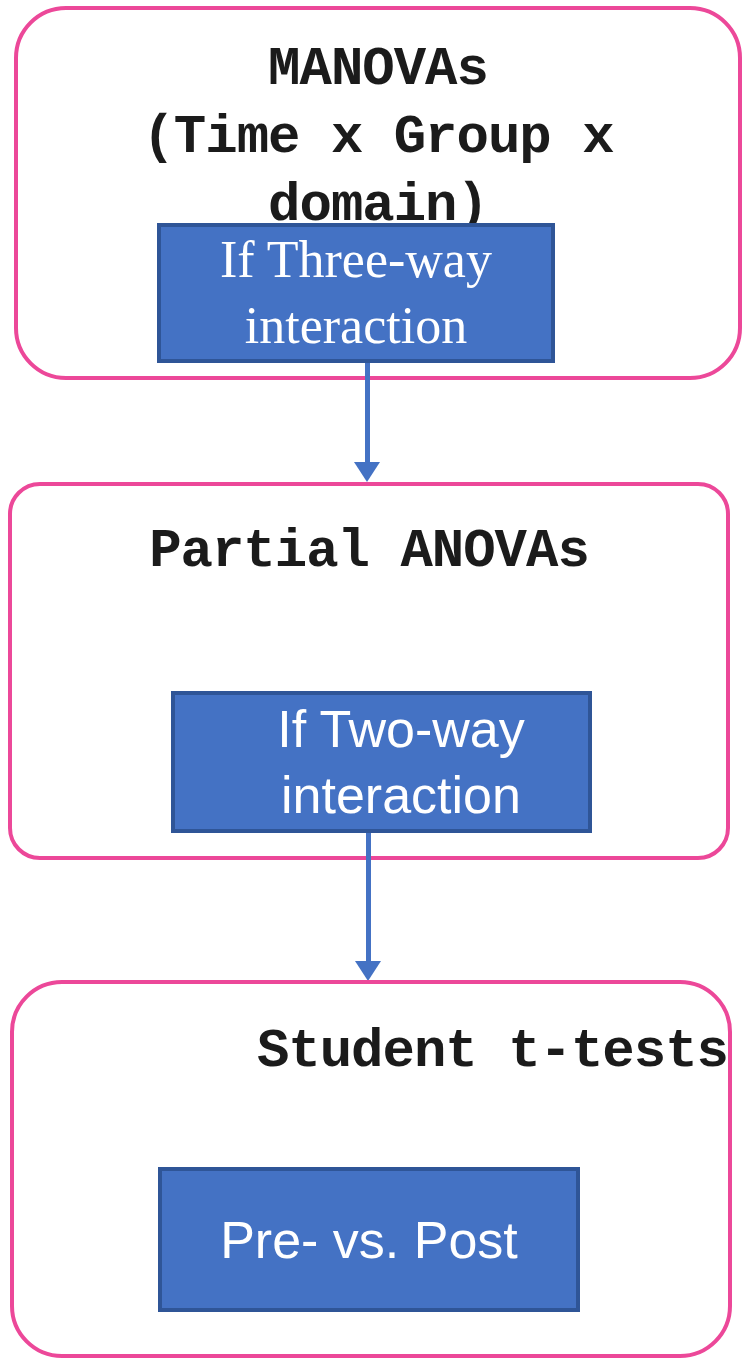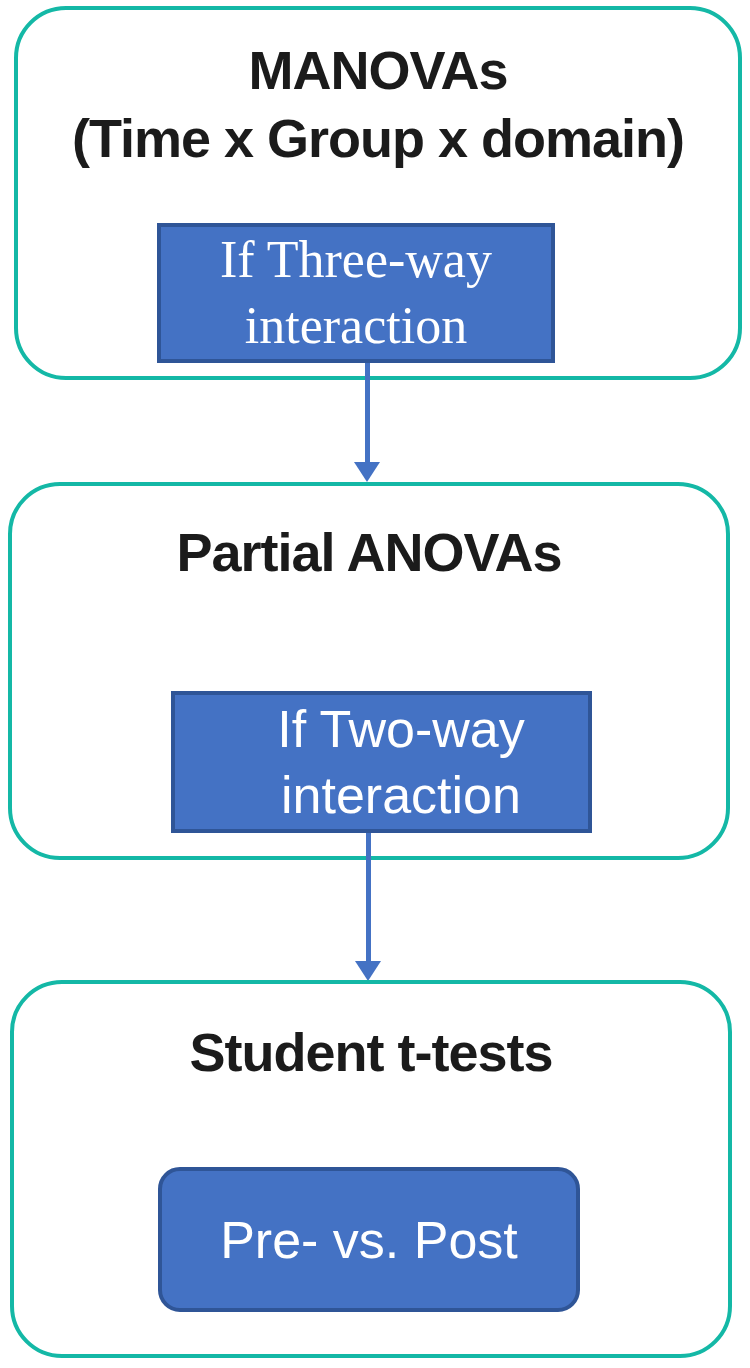--- a/index.html
+++ b/index.html
@@ -13,62 +13,63 @@
     height: 1368px;
     background: #ffffff;
     font-family: "Liberation Sans", sans-serif;
     overflow: hidden;
   }
 
   
   .flow-node {
     position: absolute;
     box-sizing: border-box;
-    border: 4px solid #14b8a6;
+    border: 4px solid #ec4899;
     border-radius: 52px;
     background: #ffffff;
+    font-family: Liberation Mono, monospace;
   }
   .node-1 { left: 14px; top: 6px;   width: 728px; height: 374px; }
-  .node-2 { left: 8px;  top: 482px; width: 722px; height: 378px; }
+  .node-2 { left: 8px;  top: 482px; width: 722px; height: 378px; border-radius: 32px; }
   .node-3 { left: 10px; top: 980px; width: 722px; height: 378px; }
 
   .node-title {
     position: absolute;
     left: 0;
     right: 0;
     text-align: center;
     color: #1B1B1B;
     font-size: 54px;
     line-height: 68px;
     font-weight: 600;
     letter-spacing: -1px;
   }
   .node-1 .node-title { top: 26px; }
   .node-2 .node-title { top: 32px; }
-  .node-3 .node-title { top: 34px; }
+  .node-3 .node-title { top: 34px; text-align: right; }
 
   
   .label-box {
     position: absolute;
     box-sizing: border-box;
     background: #4472C4;
     border: 4px solid #2F5597;
     color: #FFFFFF;
     display: flex;
     flex-direction: column;
     align-items: center;
     justify-content: center;
     text-align: center;
     font-size: 52px;
     line-height: 66px;
     font-weight: 400;
   }
   .label-1 { left: 157px; top: 223px;  width: 398px; height: 140px; font-family: Liberation Serif, serif; }
   .label-2 { left: 171px; top: 691px;  width: 421px; height: 142px; padding-left: 39px; }
-  .label-3 { left: 158px; top: 1167px; width: 422px; height: 145px; border-radius: 22px; }
+  .label-3 { left: 158px; top: 1167px; width: 422px; height: 145px; }
 
   
   .arrow-line {
     position: absolute;
     width: 5px;
     background: #4472C4;
   }
   .arrow-1-line { left: 365px; top: 363px; height: 100px; }
   .arrow-2-line { left: 366px; top: 833px; height: 128px; }
 

